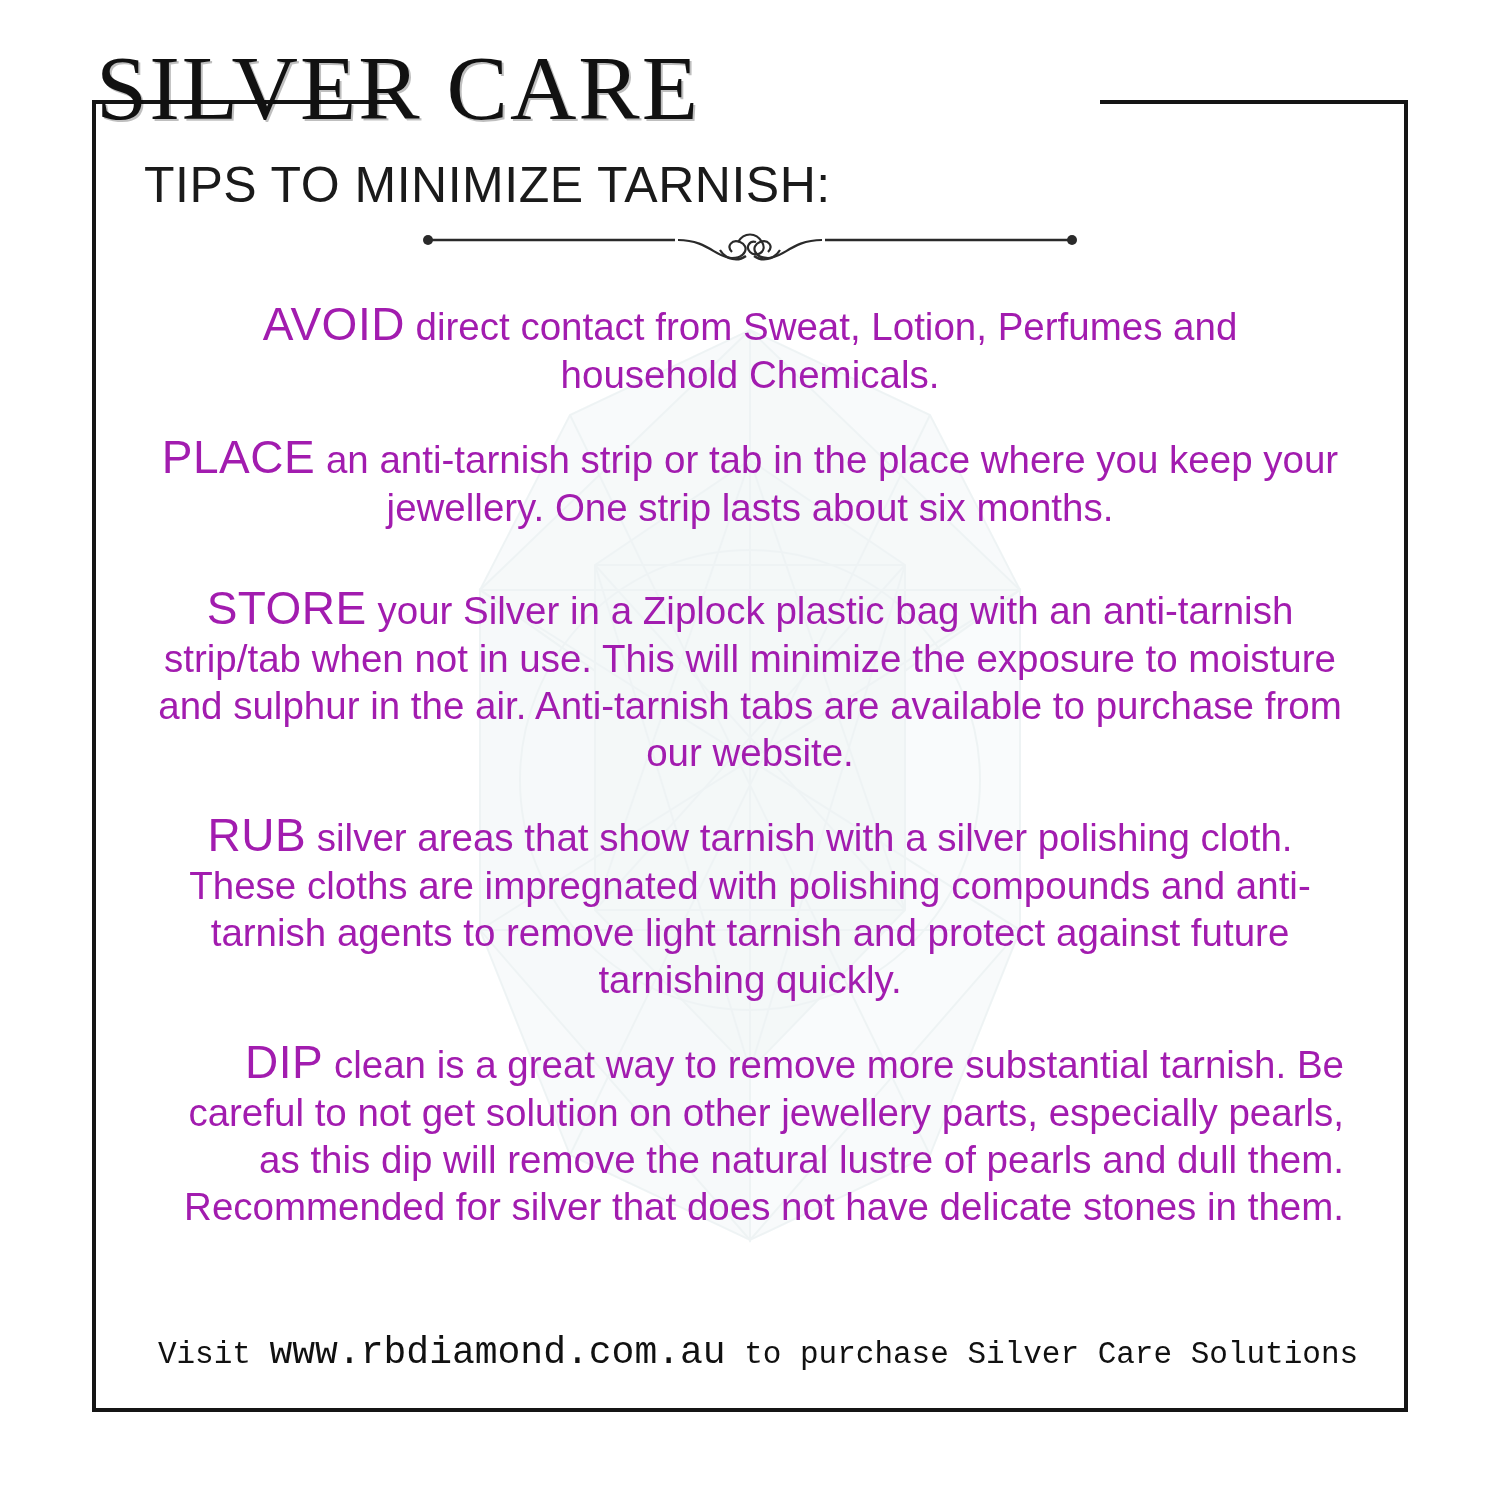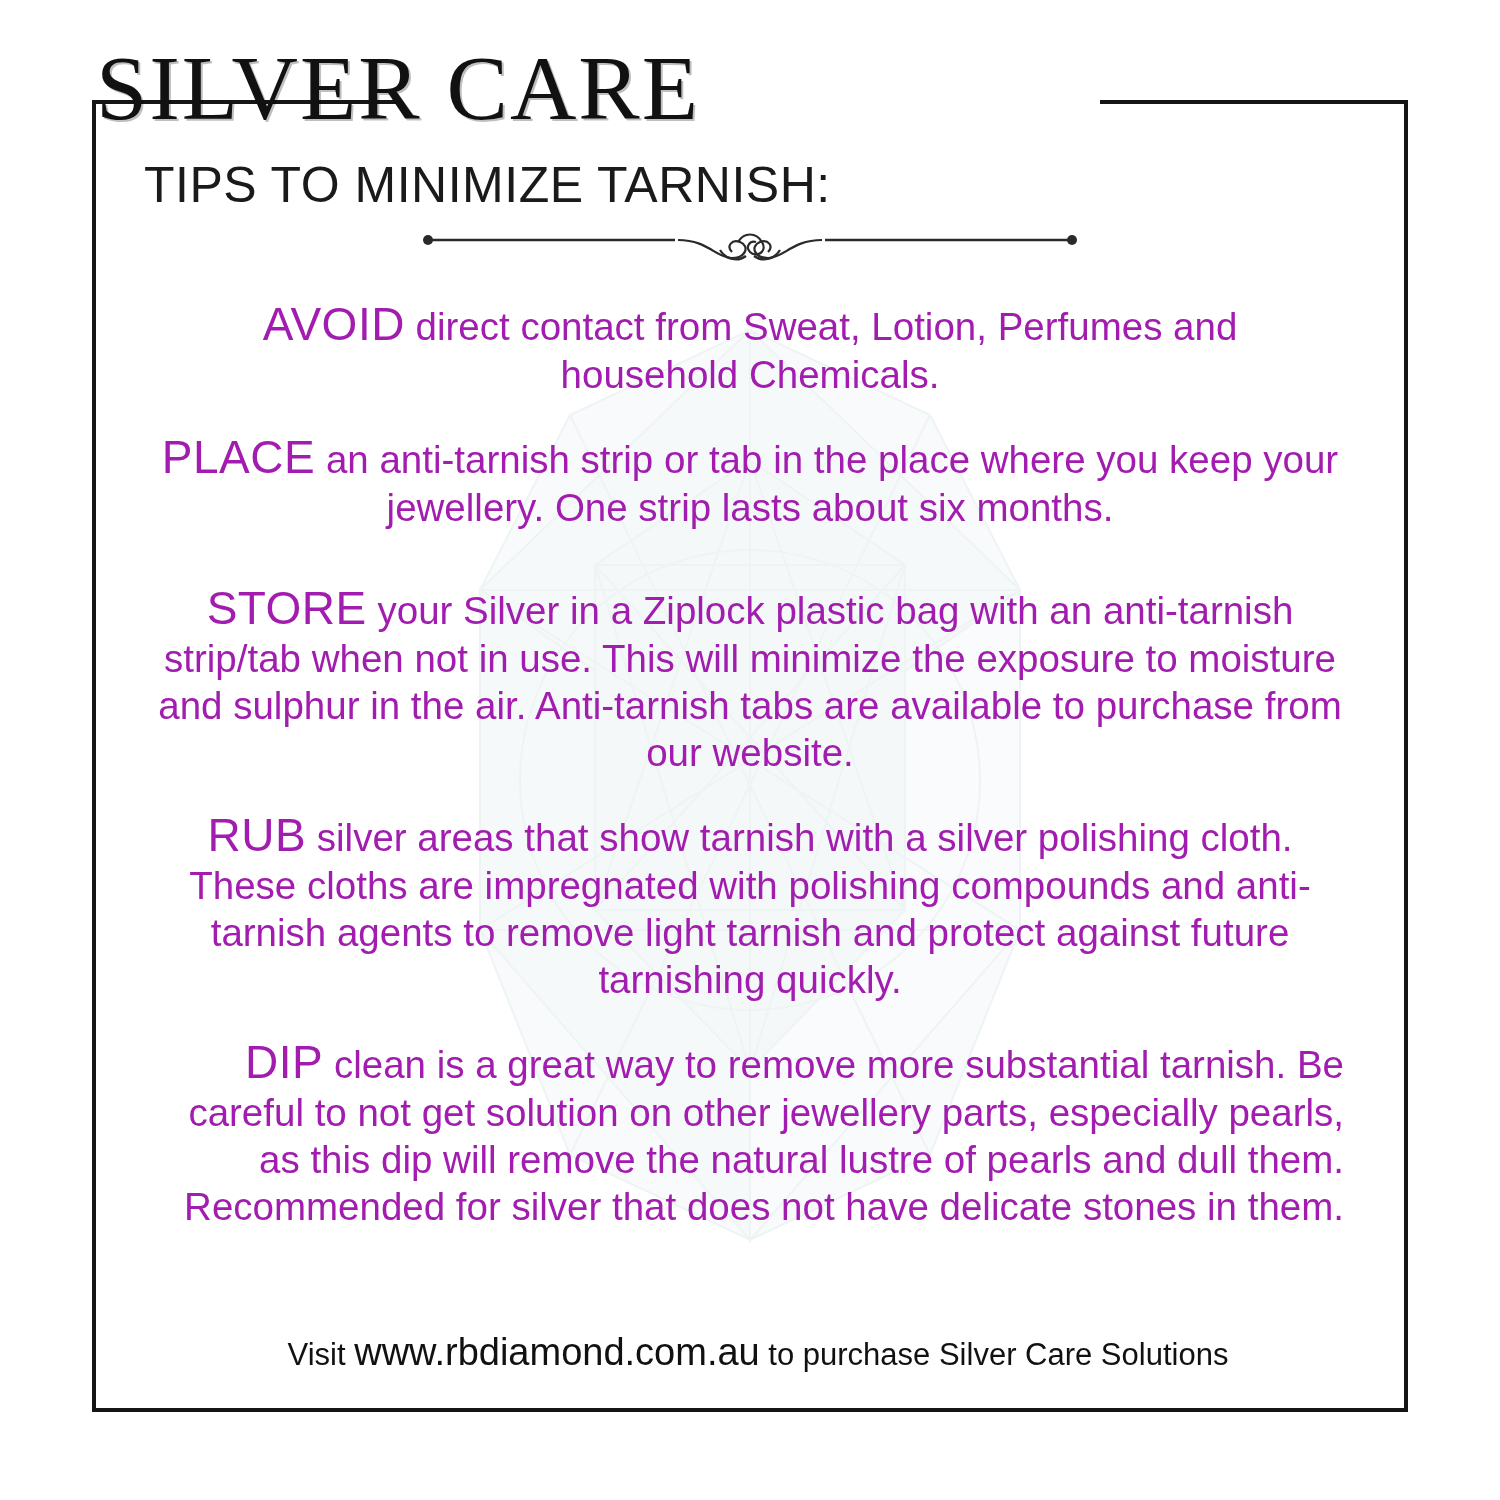--- a/index.html
+++ b/index.html
@@ -117,21 +117,21 @@
   .tip.t-dip   { padding: 0 12px; text-align: right; }
   .tip.t-foam  { padding: 0 40px; margin-bottom: 18px; }
 
   
   .footer {
     position: absolute;
     left: 0;
     right: 0;
     bottom: 34px;
     text-align: center;
-    font-family: Liberation Sans, sans-serif;
+    font-family: Liberation Mono, monospace;
     font-size: 31px;
     color: #111111;
     margin-left: 16px;
   }
   .footer .url {
     font-size: 38px;
   }
 </style>
 </head>
 <body>

